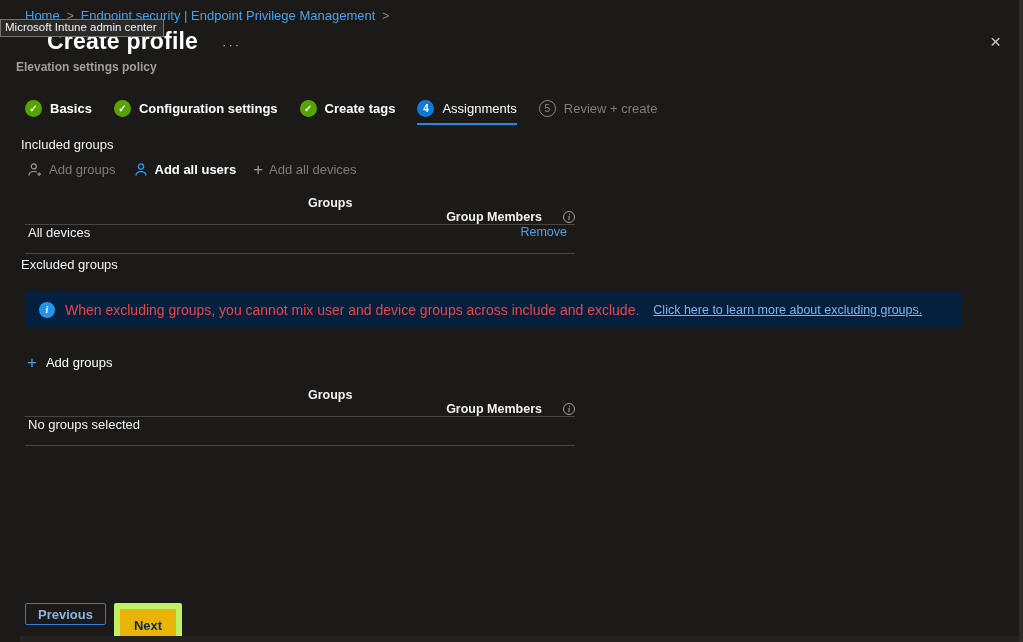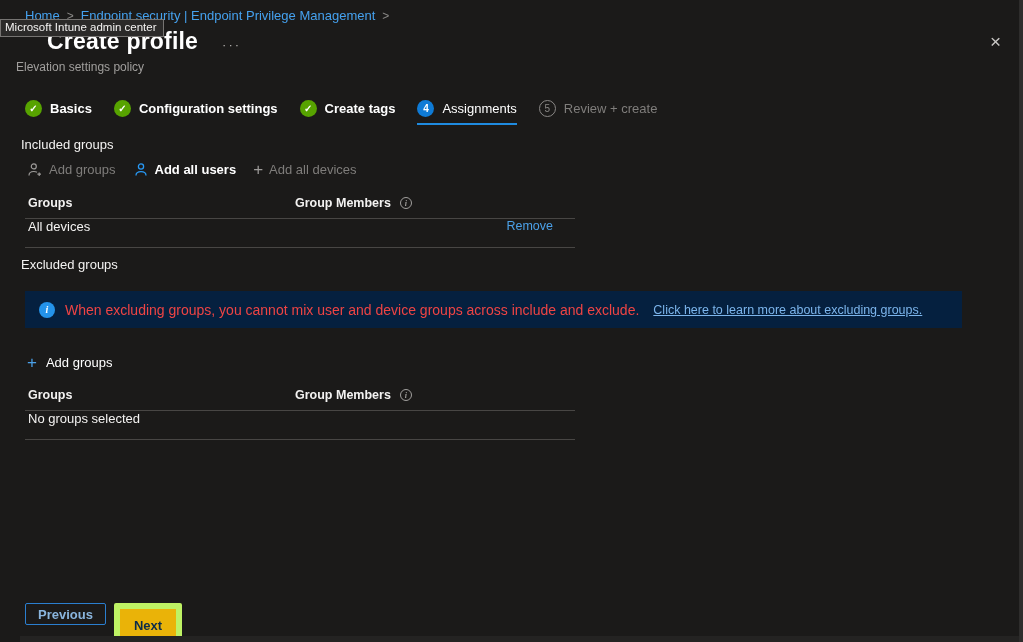--- a/index.html
+++ b/index.html
@@ -22,21 +22,21 @@
     position:absolute; left:0; top:19px; z-index:6;
     background:#2b2a29; border:1px solid #767472;
     color:#f3f2f1; font-size:11.5px; padding:1px 6px 3px 4px; white-space:nowrap;
   }
 
   
   .hdr { position:absolute; left:16px; top:28px; }
   .title-row { display:flex; align-items:center; }
   .page-title { font-size:23px; font-weight:700; color:#ffffff; letter-spacing:.2px;margin-left:31px; }
   .more-btn { margin-left:24px; color:#b3b0ad; font-size:13px; letter-spacing:2px; cursor:pointer; margin-top:6px; }
-  .subtitle { margin-top:5px; font-size:12px; color:#a19f9d; }
+  .subtitle { margin-top:5px; font-size:12px; color:#a19f9d;font-weight:bold; }
   .close-btn {
     position:absolute; right:22px; top:32px; color:#c8c6c4; font-size:19px; line-height:1;
     cursor:pointer; font-weight:400;
   }
 
   
   .steps { position:absolute; left:25px; top:100px; display:flex; gap:22px; align-items:flex-start; }
   .step { display:flex; align-items:center; gap:8px; padding-bottom:8px; cursor:pointer; }
   .step.active { padding-bottom:6px; border-bottom:2px solid #1f8be0; }
   .step-icon {
@@ -65,32 +65,32 @@
   .icon-gray { color:#9d9b99; }
   .icon-blue { color:#2899f5; }
   .plus-glyph { font-size:17px; font-weight:400; line-height:1; }
   .plus-blue { color:#4ba0e8; }
   .plus-gray { color:#9d9b99; }
 
   
   .gtable { position:absolute; left:25px; width:550px; }
   .t-included { top:192px; }
   .t-excluded { top:384px; }
-  .thead { display:flex; align-items:flex-start; padding:4px 0 8px 3px; border-bottom:1px solid #484644;
-           font-size:12.5px; font-weight:700; color:#f3f2f1; }
+  .thead { display:flex; align-items:flex-end; padding:4px 0 0 3px; border-bottom:1px solid #484644;
+           font-size:12.5px; font-weight:700; color:#f3f2f1;flex-direction:column; }
   .col1 { width:267px; }
-  .col2 { display:flex; align-items:center; gap:9px; }
+  .col2 { display:flex; align-items:center; gap:21px; }
   .info-circle {
     width:12px; height:12px; border-radius:50%; border:1px solid #a19f9d; color:#a19f9d;
     font-size:8px; font-style:italic; font-family:"Liberation Serif", serif;
     display:inline-flex; align-items:center; justify-content:center; cursor:pointer;
   }
   .trow { display:flex; align-items:flex-start; height:29px; border-bottom:1px solid #484644;
           font-size:13px; color:#f3f2f1; padding-left:3px; }
-  .remove-link { margin-left:auto; margin-right:22px; color:#4ba0e8; font-size:12.5px; cursor:pointer; text-decoration:none; }
+  .remove-link { margin-left:auto; margin-right:8px; color:#4ba0e8; font-size:12.5px; cursor:pointer; text-decoration:none; }
 
   
   .banner {
     position:absolute; left:25px; top:291px; width:937px; height:37px;
     background:#05203f; display:flex; align-items:center; padding:0 14px; gap:10px;
   }
   .info-badge {
     width:16px; height:16px; border-radius:50%; background:#2493ea; color:#ffffff; flex:0 0 16px;
     font-size:10px; font-weight:700; font-style:italic; font-family:"Liberation Serif", serif;
     display:flex; align-items:center; justify-content:center;

